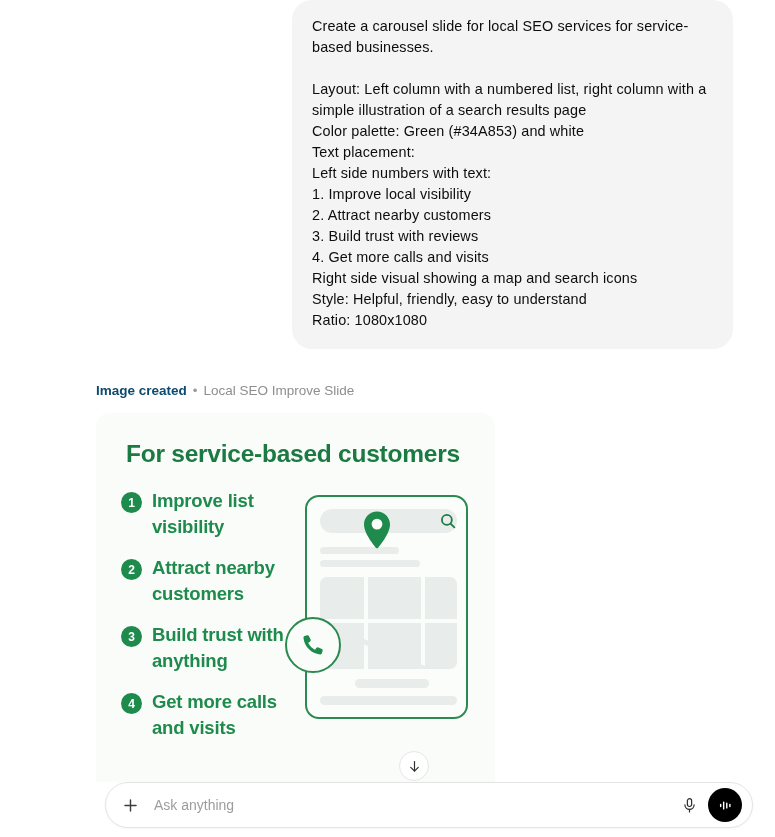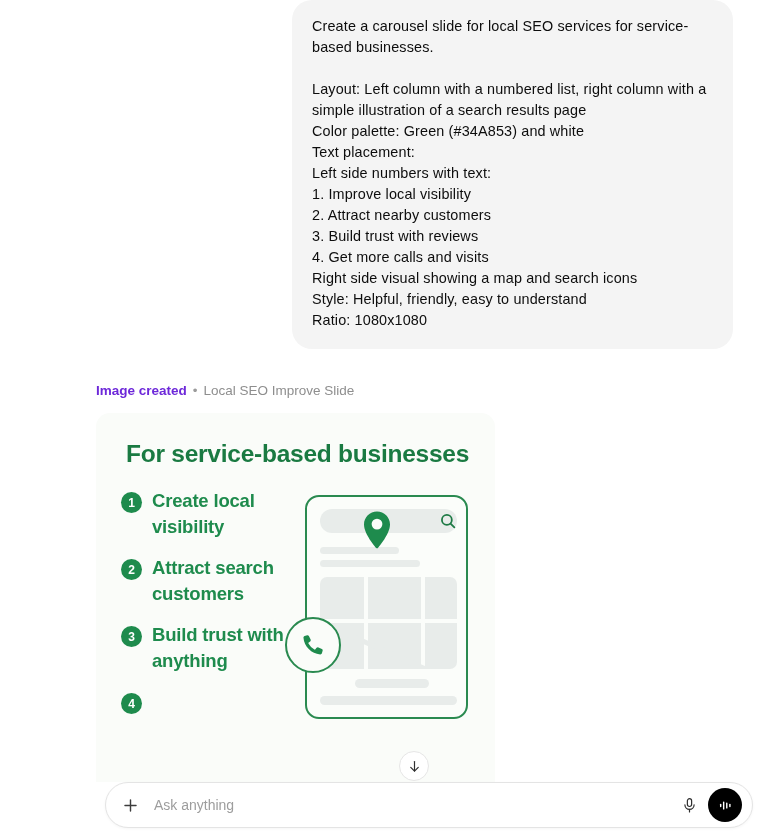--- a/index.html
+++ b/index.html
@@ -50,21 +50,21 @@
 
   
   .img-caption {
     margin: 33px 0 0 96px;
     font-size: 13.5px;
     line-height: 18px;
     display: flex;
     align-items: center;
     gap: 6px;
   }
-  .img-caption .cap-strong { color: #6d28d9; font-weight: 700; }
+  .img-caption .cap-strong { color: #0c4a6e; font-weight: 700; }
   .img-caption .cap-dot { color: #9b9b9b; font-weight: 400; }
   .img-caption .cap-sub { color: #8e8e8e; font-weight: 400; }
 
   
   .image-card-wrap {
     position: relative;
     margin: 13px 0 0 96px;
     width: 399px;
     height: 397px;
   }
@@ -328,41 +328,42 @@
 
     <div class="img-caption">
       <span class="cap-strong">Image created</span>
       <span class="cap-dot">•</span>
       <span class="cap-sub">Local SEO Improve Slide</span>
     </div>
 
     <div class="image-card-wrap">
       <div class="image-card">
 
-        <div class="slide-title">For service-based businesses</div>
+        <div class="slide-title">For service-based customers</div>
 
         <div class="slide-list">
 
           <div class="slide-item">
             <div class="num-badge">1</div>
-            <div class="item-text">Create local visibility</div>
+            <div class="item-text">Improve list visibility</div>
           </div>
 
           <div class="slide-item">
             <div class="num-badge">2</div>
-            <div class="item-text">Attract search customers</div>
+            <div class="item-text">Attract nearby customers</div>
           </div>
 
           <div class="slide-item">
             <div class="num-badge">3</div>
             <div class="item-text">Build trust with anything</div>
           </div>
 
           <div class="slide-item">
             <div class="num-badge">4</div>
+            <div class="item-text">Get more calls and visits</div>
           </div>
 
         </div>
 
         <div class="illus">
           <div class="illus-inner">
 
             <div class="search-bar"></div>
             <div class="search-icon">
               <svg viewBox="0 0 24 24" width="18" height="18" fill="none" stroke="#1e7a45" stroke-width="2.4" stroke-linecap="round">

